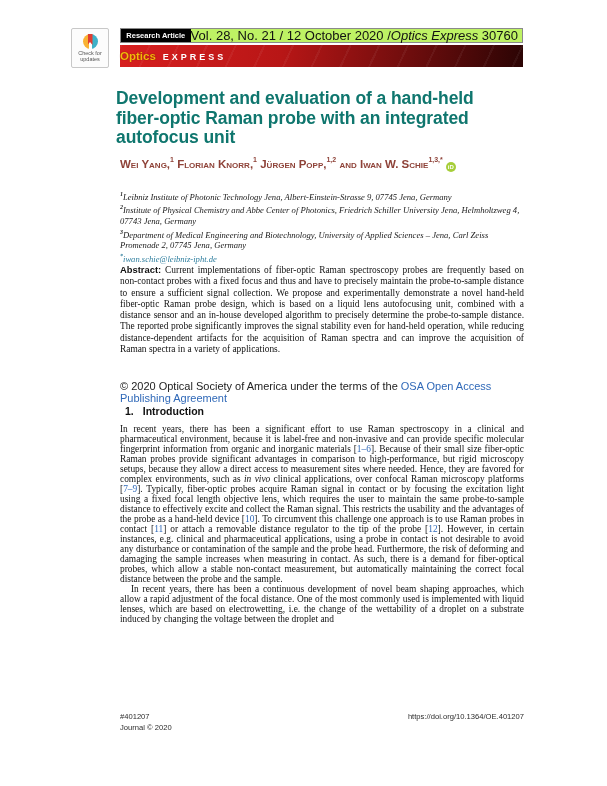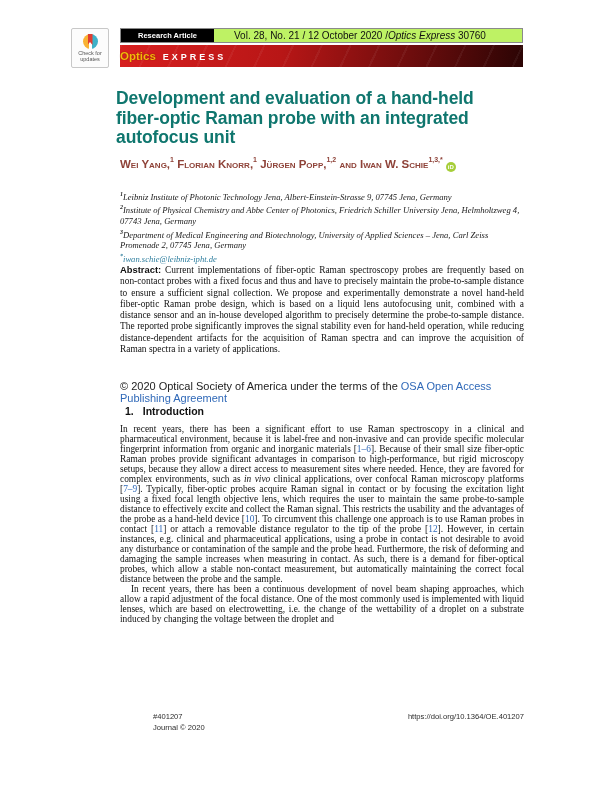--- a/index.html
+++ b/index.html
@@ -31,21 +31,21 @@
     position:absolute;left:120px;top:28px;width:403px;height:15px;
     border:1px solid #8a8a8a;background:#bef264;box-sizing:border-box;
     display:flex;align-items:stretch;font-family:"Liberation Sans",sans-serif;
   }
   .headbar .tab{
     width:93px;background:#000;color:#fff;font-size:7.5px;font-weight:bold;
     display:flex;align-items:center;justify-content:center;
   }
   .headbar .cite{
     flex:1;display:flex;align-items:center;justify-content:flex-start;
-    font-size:10px;color:#111;padding-right:4px;white-space:nowrap;padding-left:20px;
+    font-size:13px;color:#111;padding-right:4px;white-space:nowrap;
   }
   .headbar .cite .ital{font-style:italic;}
   
   .banner{
     position:absolute;left:120px;top:45px;width:403px;height:22px;
     background:
       repeating-linear-gradient(115deg,rgba(255,255,255,0.05) 0 2px,transparent 2px 26px),
       linear-gradient(97deg,var(--banner-red,#d71f1f) 0%,#b81616 40%,#6e0d0d 72%,#2b0404 100%);
     display:flex;align-items:center;padding-left:0;box-sizing:border-box;
   }
@@ -106,21 +106,21 @@
   }
   .bodytext p{margin:0;}
   .bodytext p.indent{text-indent:11px;}
   .cite{color:var(--link-blue,#3069b8);}
   .it{font-style:italic;}
   
   .footer{
     position:absolute;left:120px;top:711px;width:404px;
     font-family:"Liberation Sans",sans-serif;font-size:7.6px;color:#2b2b2b;
   }
-  .footer .row{display:flex;justify-content:space-between;line-height:11px;margin-left:33px;}
+  .footer .row{display:flex;justify-content:space-between;line-height:11px;}
 </style>
 </head>
 <body>
 
 <div class="page">
 
   <div class="crossmark">
     <div class="cm-logo">
       <div class="cm-circle"></div>
       <div class="cm-bookmark"></div>

